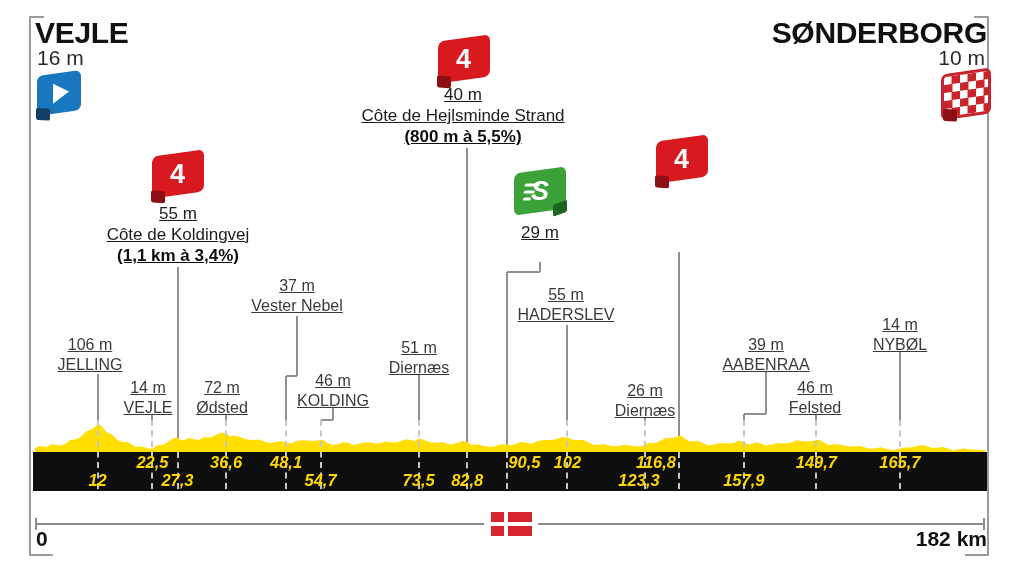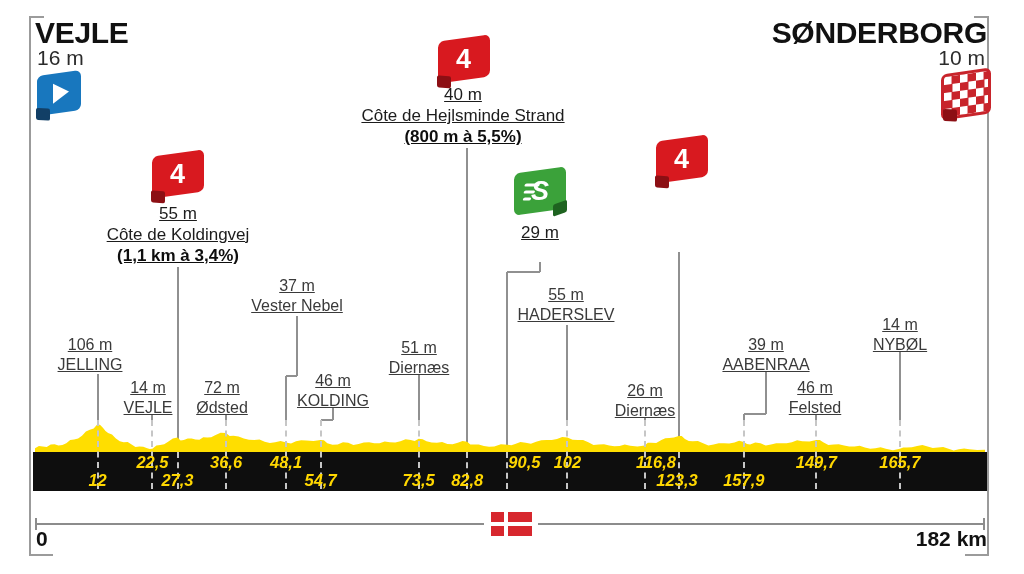--- a/index.html
+++ b/index.html
@@ -197,21 +197,21 @@
       <div class="seg seg-dash" style="left:643.6703296703297px;top:420px;height:69px;"></div>
       <div class="town-label" style="left:645px;top:381px;">
         <span>26 m</span>
         <span>Diernæs</span>
       </div>
       <div class="km-num" style="left:656px;top:453px;">116,8</div>
       <div class="seg seg-solid-v" style="left:677.5989010989011px;top:252px;height:200px;"></div>
       <div class="seg seg-dash" style="left:677.5989010989011px;top:452px;height:37px;"></div>
       <div class="climb-label" style="left:692px;top:188px;">
       </div>
-      <div class="km-num" style="left:677px;top:471px;">123,3</div>
+      <div class="km-num" style="left:639px;top:471px;">123,3</div>
       <div class="flag flag-cat" style="left:656px;top:138px;">
         <span class="fold fold-l" style="background: rgb(140, 15, 20);"></span>
         <span class="num">4</span>
       </div>
       <div class="seg seg-solid-v" style="left:765px;top:371px;height:43px;"></div>
       <div class="seg seg-solid-h" style="left:743.8461538461539px;top:413px;width:22.153846153846075px;"></div>
       <div class="seg seg-solid-v" style="left:742.8461538461539px;top:414px;height:6px;"></div>
       <div class="seg seg-dash" style="left:742.8461538461539px;top:420px;height:69px;"></div>
       <div class="town-label" style="left:766px;top:335px;">
         <span>39 m</span>

